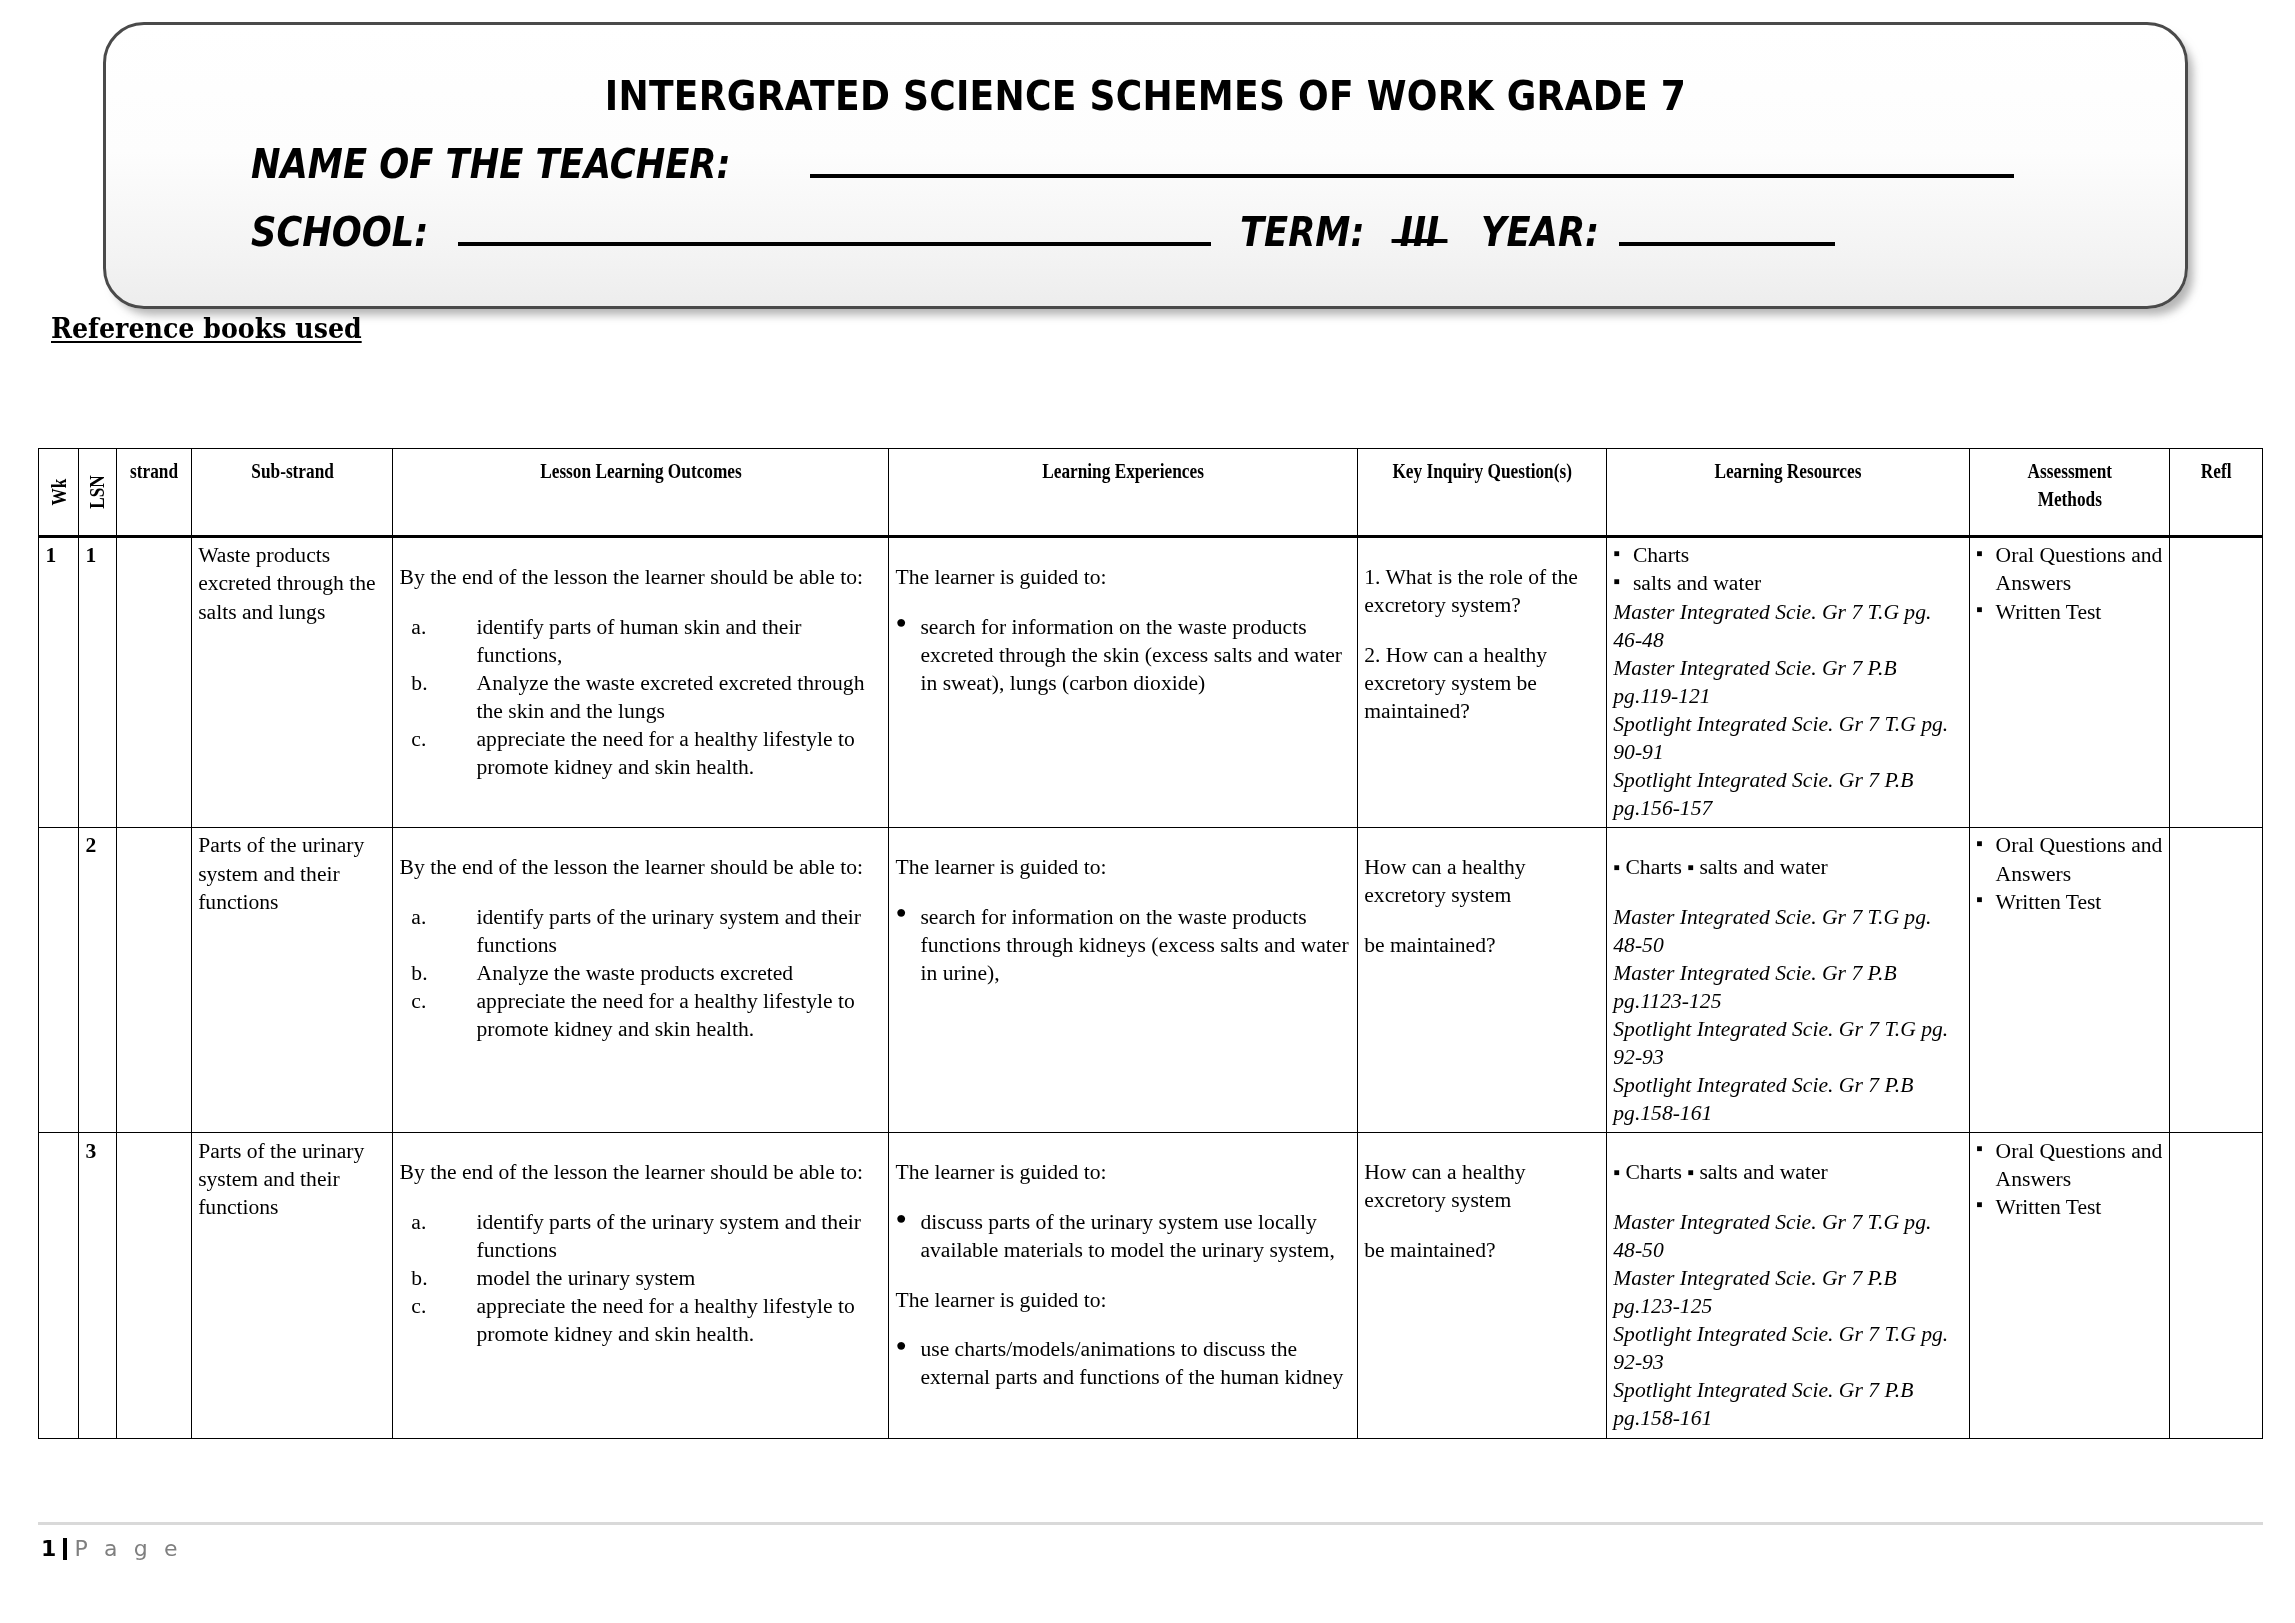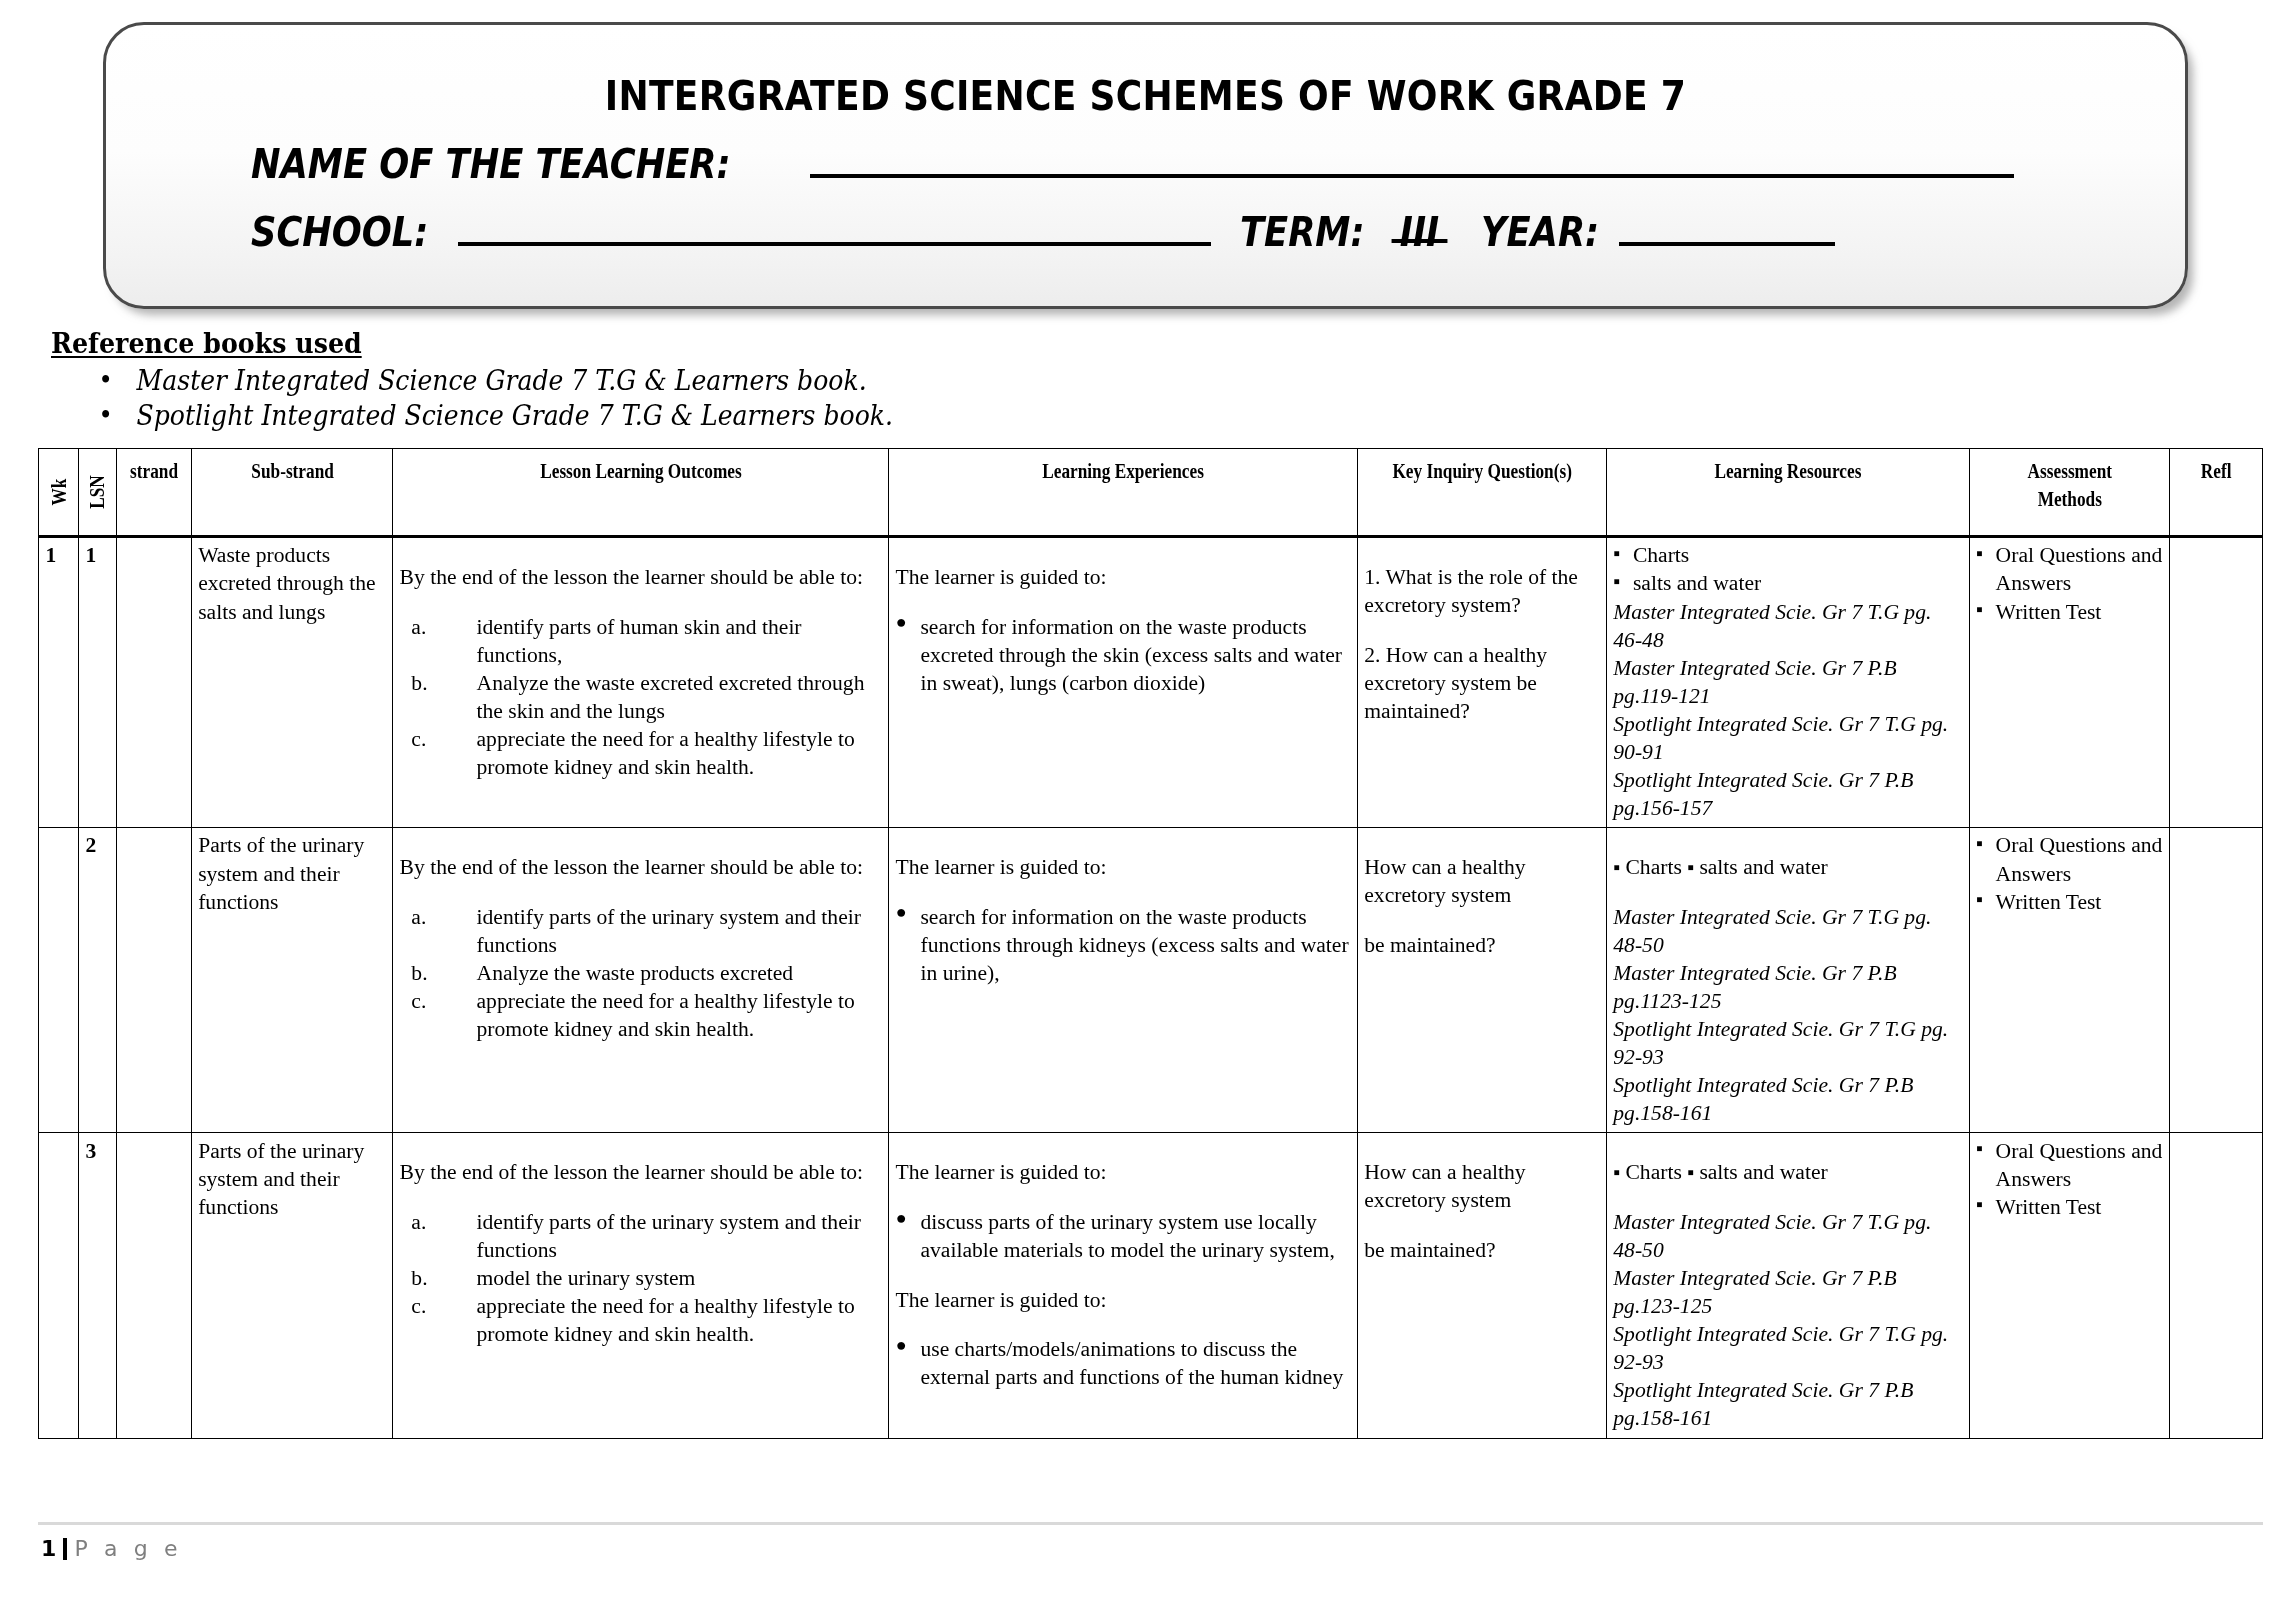--- a/index.html
+++ b/index.html
@@ -91,21 +91,21 @@
     font-size: 41px;
     display: inline-block;
     transform: scaleX(0.86);
   }
   .gap { display: inline-block; width: 29px; }
 
   
   .ref-wrap {
     position: absolute;
     left: 51px;
-    top: 327px;
+    top: 312px;
     width: 1570px;
   }
   .ref-title {
     font-family: "DejaVu Serif", serif;
     font-weight: bold;
     font-size: 27.5px;
     text-decoration: underline;
     text-underline-offset: 3.3px;
     transform: scaleX(0.92);
     transform-origin: left center;
@@ -305,24 +305,20 @@
         <span class="blank term term-val">III</span>
         <span class="gap"></span>
         <span class="hdr-lbl">YEAR:</span>
         <span class="blank year"></span>
       </div>
     </div>
   </div>
 
   <div class="ref-wrap">
     <div class="ref-title">Reference books used</div>
-    <ul class="ref-list" id="ref-list">
-        <li>Master Integrated Science Grade 7 T.G &amp; Learners book.</li>
-        <li>Spotlight Integrated Science Grade 7 T.G &amp; Learners book.</li>
-      </ul>
   </div>
 
   <table class="sow">
     <colgroup>
       <col class="c-wk">
         <col class="c-lsn">
         <col class="c-strand">
         <col class="c-sub">
       <col class="c-llo">
         <col class="c-le">

